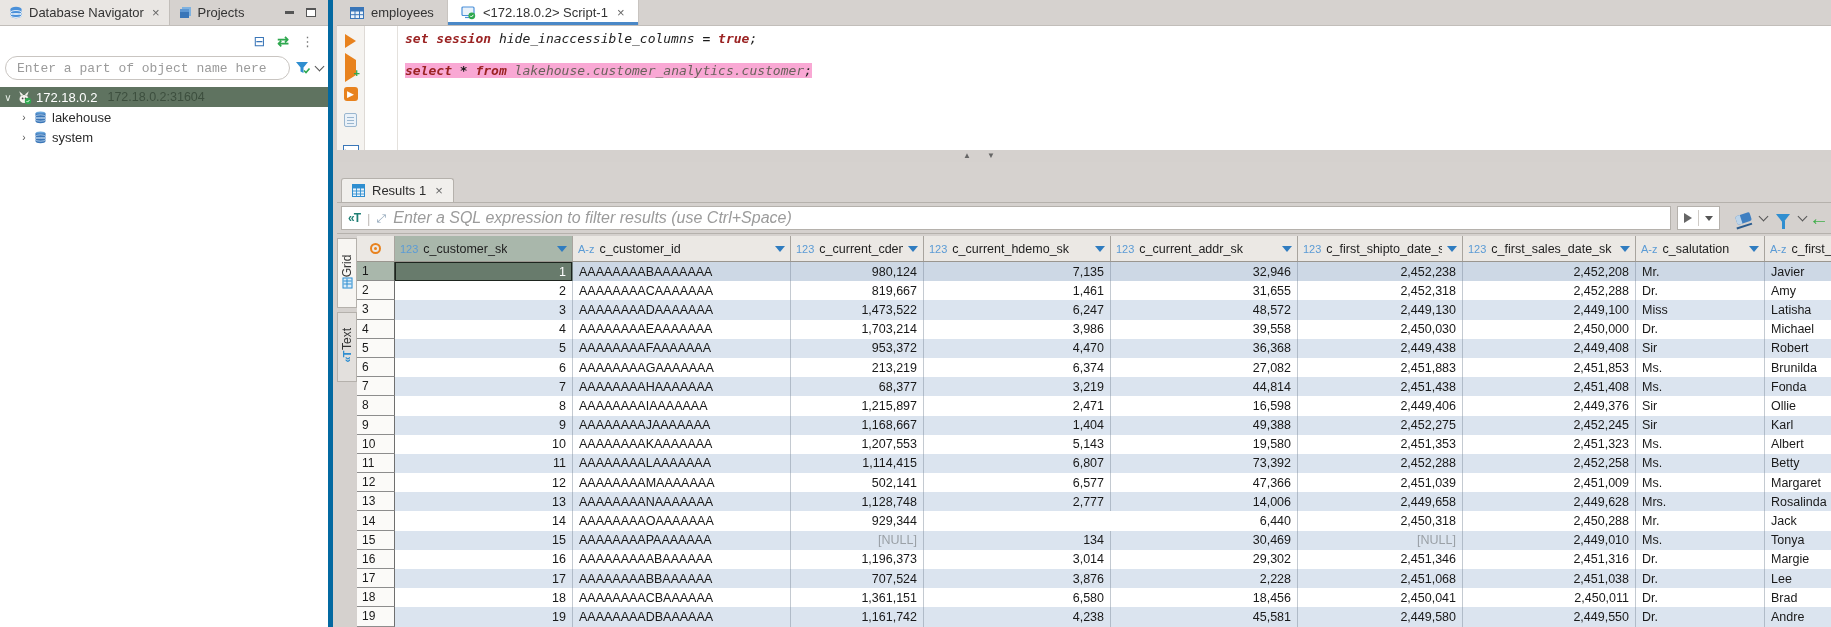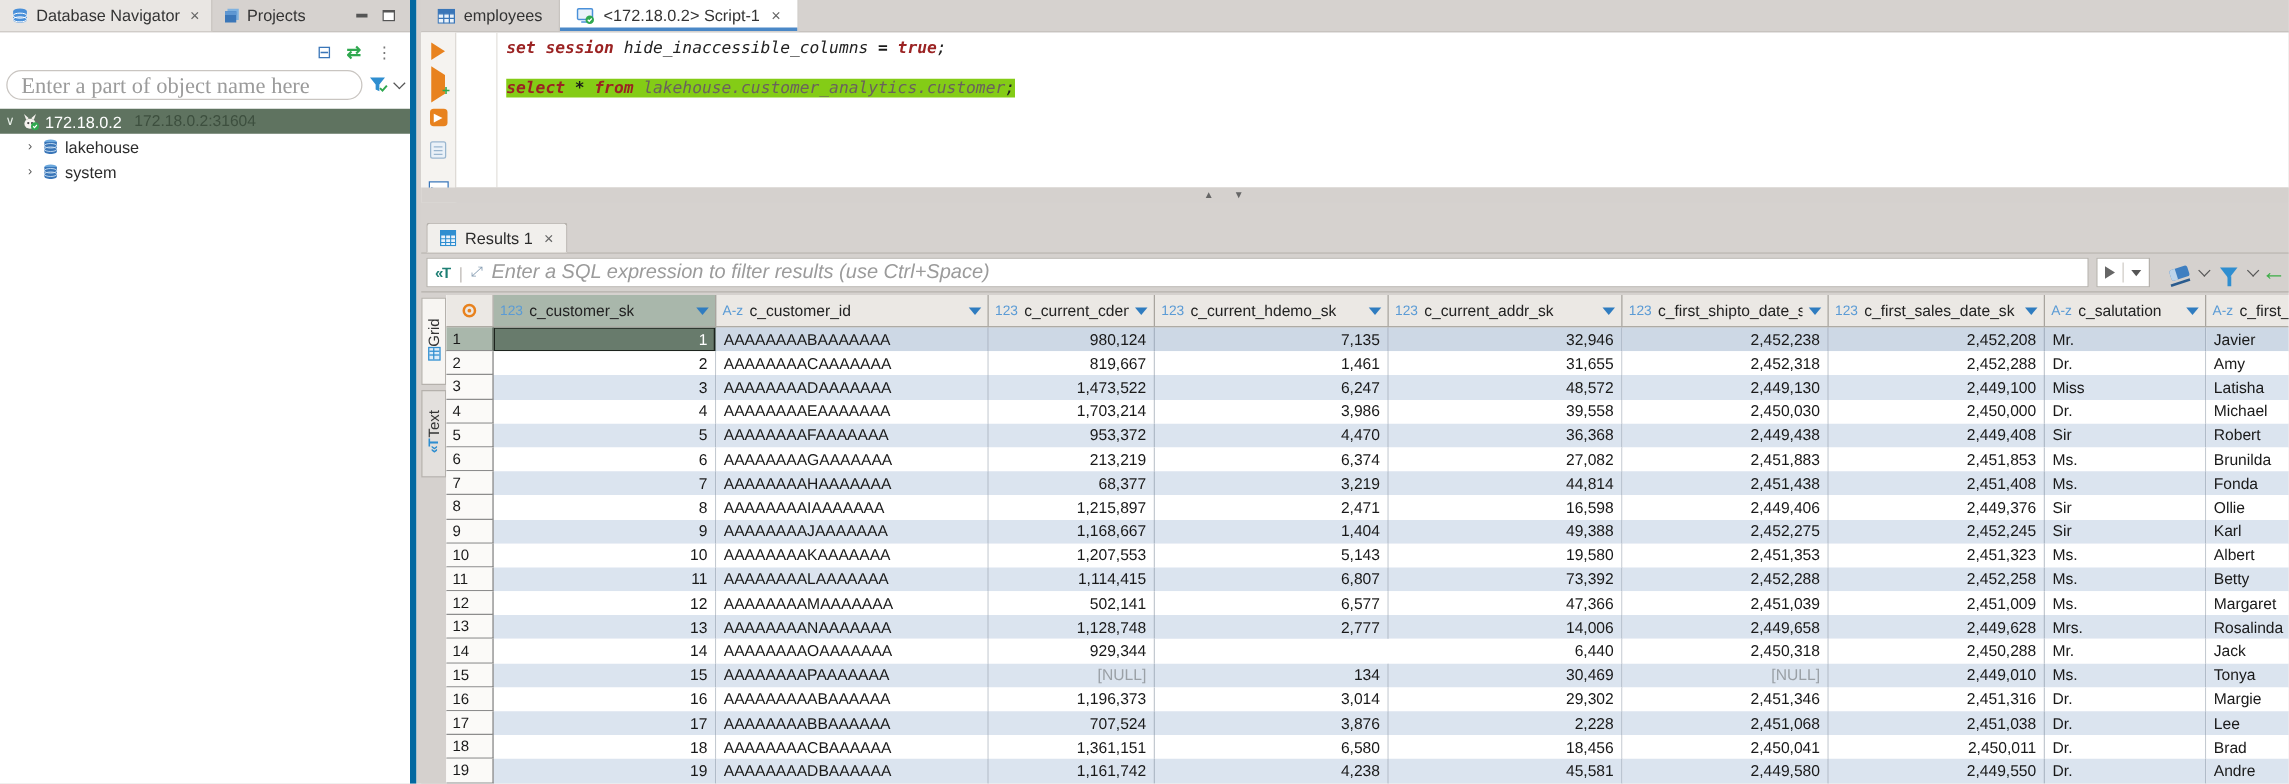--- a/index.html
+++ b/index.html
@@ -18,21 +18,21 @@
   .lp-tab.active { background:#e9e6e3; border-right:1px solid #c2beba; }
   .tab-close { color:#666; font-size:13px; margin-left:2px; cursor:default; }
   .lp-winbtns { margin-left:auto; display:flex; align-items:center; gap:12px; padding-right:12px; }
   .minimize-glyph { width:9px; height:3px; background:#555; }
   .maximize-glyph { width:10px; height:9px; border:1px solid #555; border-top:2px solid #555; background:#fff; }
   .lp-toolbar { height:30px; background:#fff; display:flex; align-items:center; justify-content:flex-end; gap:12px; padding-right:14px; }
   .icon-collapse { color:#3a76b8; font-size:14px; line-height:1; }
   .icon-link { color:#2fa84f; font-weight:bold; font-size:14px; }
   .icon-dots { color:#777; font-size:13px; letter-spacing:0; }
   .lp-filter-row { display:flex; align-items:center; gap:5px; padding:0 5px; }
-  .lp-filter-input { flex:1; height:24px; border:1px solid #c9c5c1; border-radius:12px; padding:0 11px; font-size:18px; color:#444; background:#fff; outline:none; font-family:Liberation Serif, serif; }
+  .lp-filter-input { flex:1; height:24px; border:1px solid #c9c5c1; border-radius:12px; padding:0 11px; font-size:13px; color:#444; background:#fff; outline:none; font-family:Liberation Mono, monospace; }
   .lp-filter-input::placeholder { color:#9b9b9b; }
   .chev { width:7px; height:7px; border-right:1.6px solid #555; border-bottom:1.6px solid #555; transform:rotate(45deg); display:inline-block; margin-top:-3px; }
   .tree { margin-top:7px; }
   .tree-row { height:20px; display:flex; align-items:center; white-space:nowrap; }
   .tree-row.selected { background:#5f7360; color:#fff; }
   .tw { display:inline-flex; justify-content:center; width:16px; flex:0 0 16px; }
   .expander { font-size:10px; color:#555; }
   .tree-row.selected .expander { color:#e8efe8; }
   .tree-label { margin-left:4px; }
   .tree-detail { margin-left:10px; font-size:12.5px; color:rgba(33,50,34,0.55); }
@@ -50,21 +50,21 @@
   .script-orange { width:14px; height:14px; background:#e8821e; border-radius:3px; color:#fff; font-size:9px; display:flex; align-items:center; justify-content:center; }
   .doc-pale { width:13px; height:14px; border:1px solid #9ab6cf; background:#eaf1f8; position:relative; border-radius:2px; }
   .doc-pale:before { content:""; position:absolute; left:2px; right:2px; top:3px; height:1px; background:#9ab6cf; box-shadow:0 3px 0 #9ab6cf, 0 6px 0 #9ab6cf; }
   .console-blue { width:16px; height:13px; border:1.5px solid #3a76b8; background:#fff; color:#3a76b8; font-size:8px; font-weight:bold; display:flex; align-items:center; justify-content:flex-start; padding-left:1px; margin-top:6px; }
   .gutter-line { position:absolute; left:60px; top:0; bottom:0; width:1px; background:#e4e1dd; }
   .sql { position:absolute; left:68px; top:5px; font-family:"DejaVu Sans Mono", monospace; font-size:13px; line-height:16px; white-space:pre;font-style:italic; }
   .sql .kw { color:#9b2323; font-weight:bold; }
   .sql .op { color:#1a1a1a; font-weight:bold; }
   .sql .id { color:#6a625c; }
   .sql .tx { color:#222; }
-  .sql .hl { background:#84cc16; }
+  .sql .hl { background:#f9a8d4; }
   
   .sash { position:absolute; left:337px; top:150px; right:0; height:12px; background:#d5d1ce; }
   .sash-handles { position:absolute; left:626px; top:1px; display:flex; gap:16px; color:#666; font-size:8px; line-height:10px; }
   
   .results-tabbar { position:absolute; left:337px; top:162px; right:0; height:41px; background:#d6d2cf; border-bottom:1px solid #b5b1ac; }
   .res-tab { position:absolute; left:4px; bottom:0; height:24px; background:#f1efec; border:1px solid #b5b1ac; border-bottom:none; border-radius:3px 3px 0 0; display:flex; align-items:center; gap:7px; padding:0 10px; }
   
   .filterbar { position:absolute; left:337px; top:203px; right:0; height:31px; background:#d5d1ce; border-bottom:1px solid #b5b1ac; display:flex; align-items:center; }
   .filter-field { margin-left:4px; width:1330px; height:24px; background:#fff; border:1px solid #b5b1ac; display:flex; align-items:center; padding:0 6px; gap:7px; overflow:hidden; }
   .ficon-sqlT { color:#1e7f74; font-weight:bold; font-size:12px; letter-spacing:-1px; flex:0 0 auto; }

